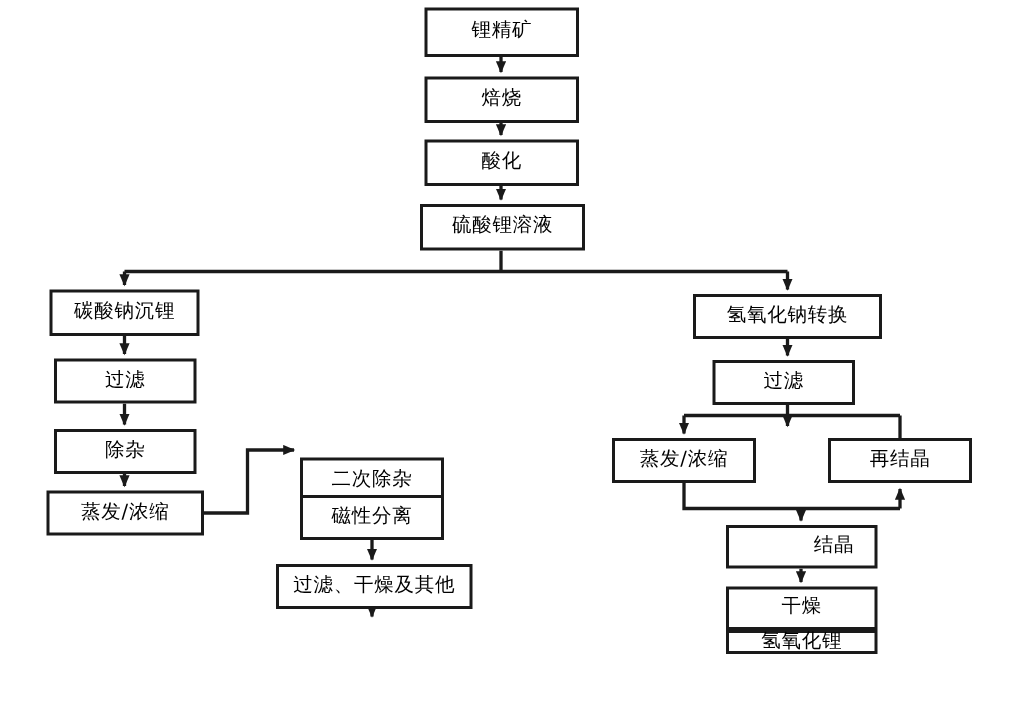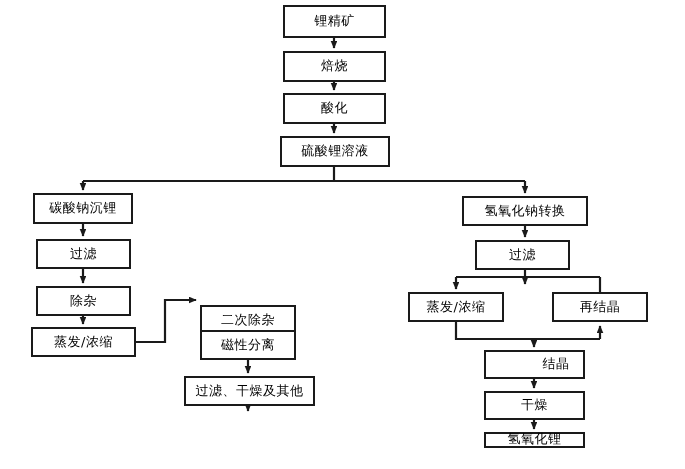--- a/index.html
+++ b/index.html
@@ -103,15 +103,15 @@
   <div class="node" style="left:200px;top:285px;width:96px;height:30px;margin-top:20px;">二次除杂</div>
   <div class="node" style="left:184px;top:376px;width:131px;height:30px;">过滤、干燥及其他</div>
   <div class="node" style="left:200px;top:330px;width:96px;height:30px;">磁性分离</div>
 
   <div class="node" style="left:462px;top:196px;width:126px;height:30px;">氢氧化钠转换</div>
   <div class="node" style="left:475px;top:240px;width:95px;height:30px;">过滤</div>
   <div class="node" style="left:408px;top:292px;width:96px;height:30px;">蒸发/浓缩</div>
   <div class="node" style="left:552px;top:292px;width:96px;height:30px;">再结晶</div>
   <div class="node" style="left:484px;top:350px;width:101px;height:29px;padding-left:43px;">结晶</div>
   <div class="node" style="left:484px;top:391px;width:101px;height:29px;">干燥</div>
-  <div class="node" style="left:484px;top:432px;width:101px;height:16px;font-family:Liberation Mono, monospace;">氢氧化锂</div>
+  <div class="node" style="left:484px;top:420px;width:101px;height:16px;">氢氧化锂</div>
 
 </div>
 
 </body></html>

